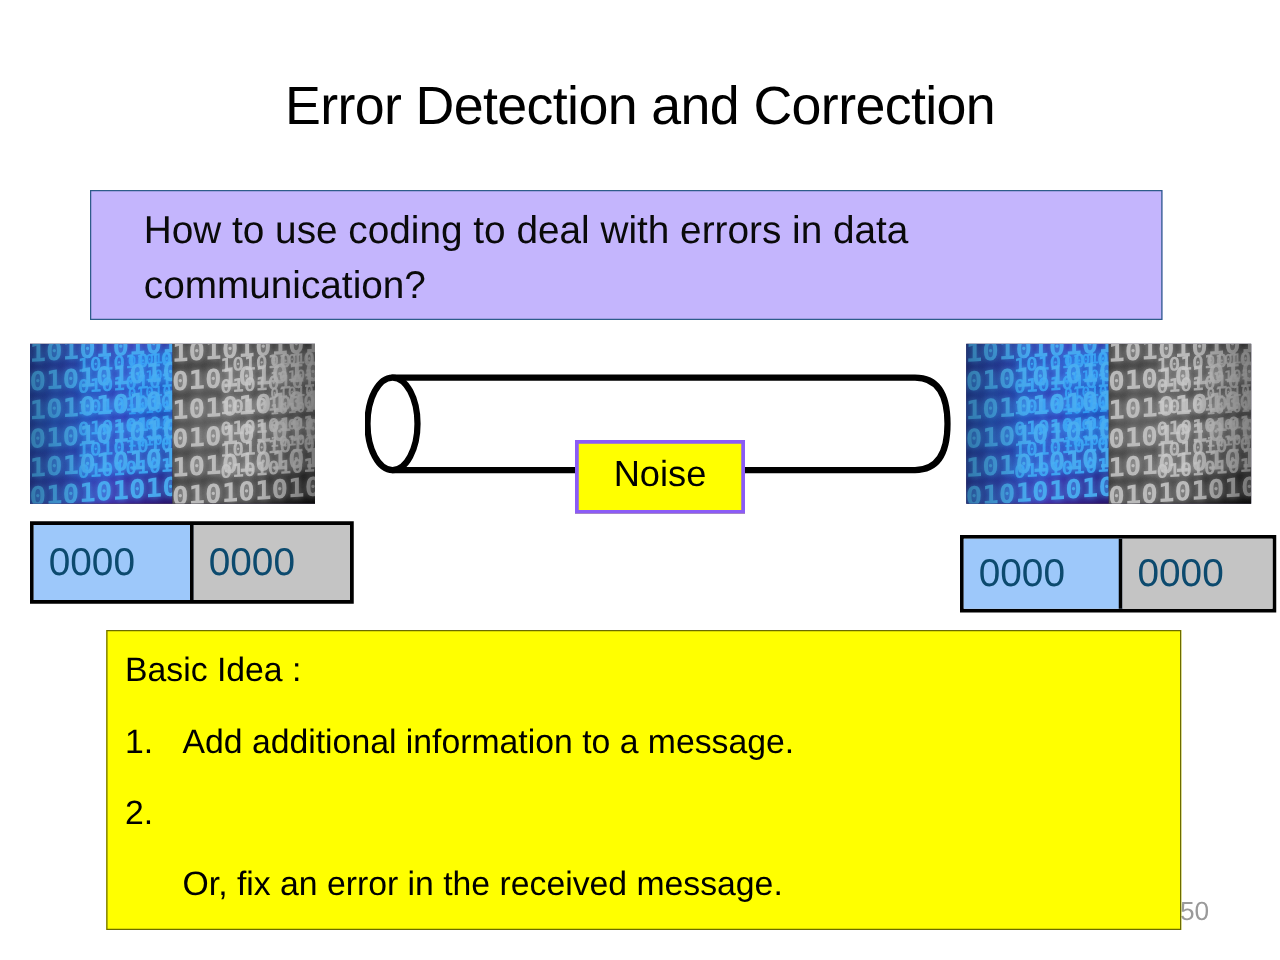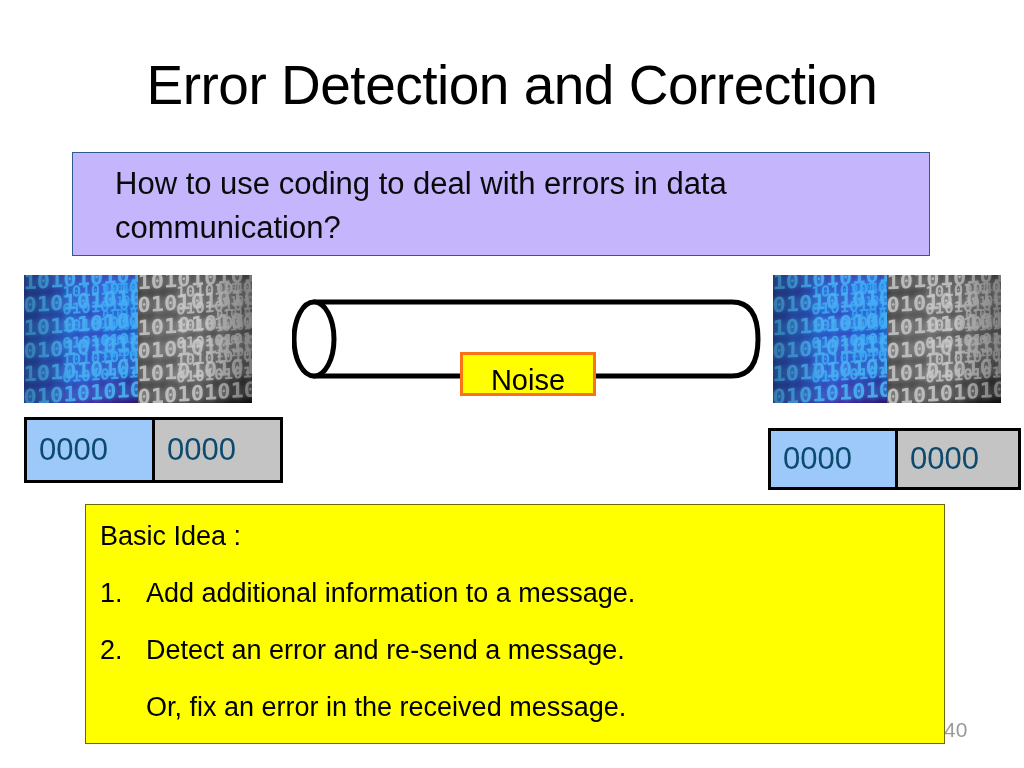--- a/index.html
+++ b/index.html
@@ -25,21 +25,21 @@
     overflow: hidden;
   }
 
   
   .slide-title {
     position: absolute;
     left: 0px;
     top: 52px;
     width: 1024px;
     text-align: center;
-    font-size: 55px;
+    font-size: 43px;
     line-height: 66px;
     font-weight: 400;
     letter-spacing: -0.5px;
     color: #000000;
     white-space: nowrap;
     font-family: "Liberation Sans", sans-serif;
   }
 
   
   .question-banner {
@@ -148,23 +148,23 @@
     height: 82px;
   }
   .pipe svg { display: block; width: 474px; height: 82px; }
 
   
   .noise-box {
     position: absolute;
     left: 460px;
     top: 352px;
     width: 136px;
-    height: 44px;
+    height: 59px;
     background: #FFFF00;
-    border: 3px solid #f97316;
+    border: 3px solid #8b5cf6;
     box-sizing: border-box;
   }
   .noise-label {
     position: absolute;
     left: 0;
     right: 0;
     top: 8px;
     text-align: center;
     font-size: 29px;
     line-height: 34px;
@@ -366,31 +366,30 @@
 
   <div class="frame-group right-frame">
     <div class="frame-cell data">
       <span>0000</span>
     </div>
     <div class="frame-cell parity">
       <span>0000</span>
     </div>
   </div>
 
-  <div class="page-number">40</div>
+  <div class="page-number">50</div>
 
   <div class="idea-panel">
     <div class="idea-line">Basic Idea :</div>
 
     <div class="idea-line numbered">
       <span class="num">1.</span>
       <span>Add additional information to a message.</span>
     </div>
 
     <div class="idea-line numbered">
       <span class="num">2.</span>
-      <span>Detect an error and re-send a message.</span>
     </div>
 
     <div class="idea-line indented">Or, fix an error in the received message.</div>
   </div>
 
 </div>
 
 </body></html>

